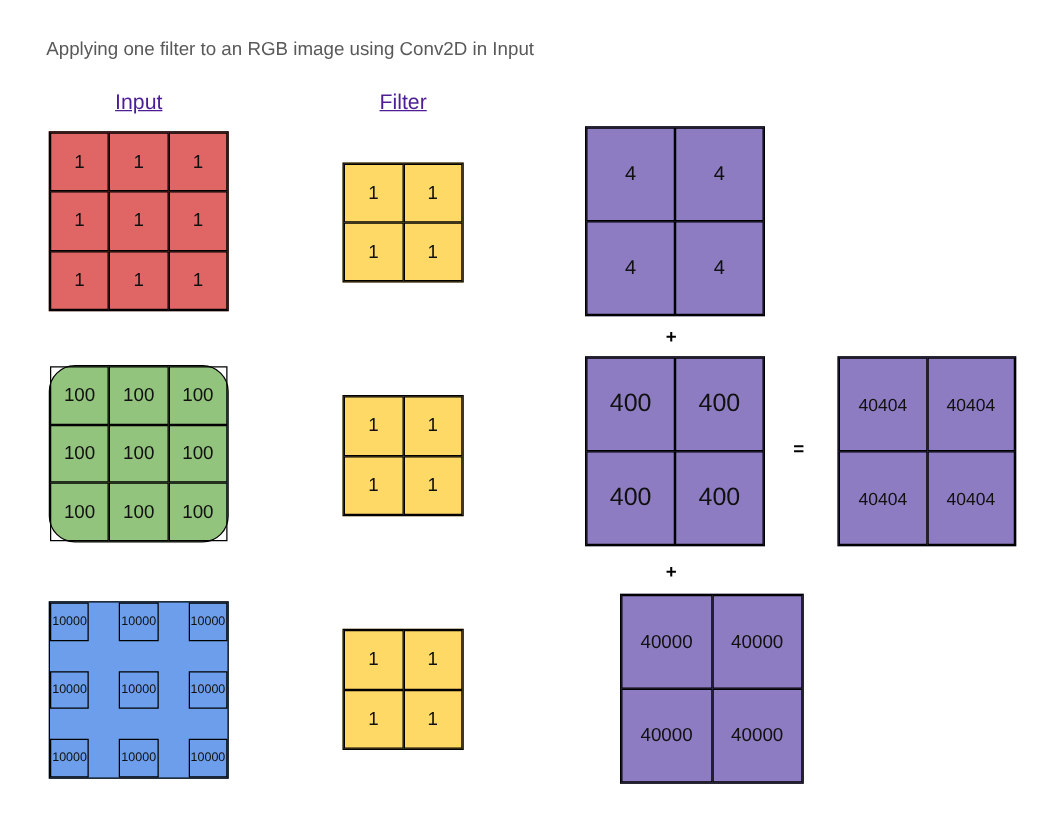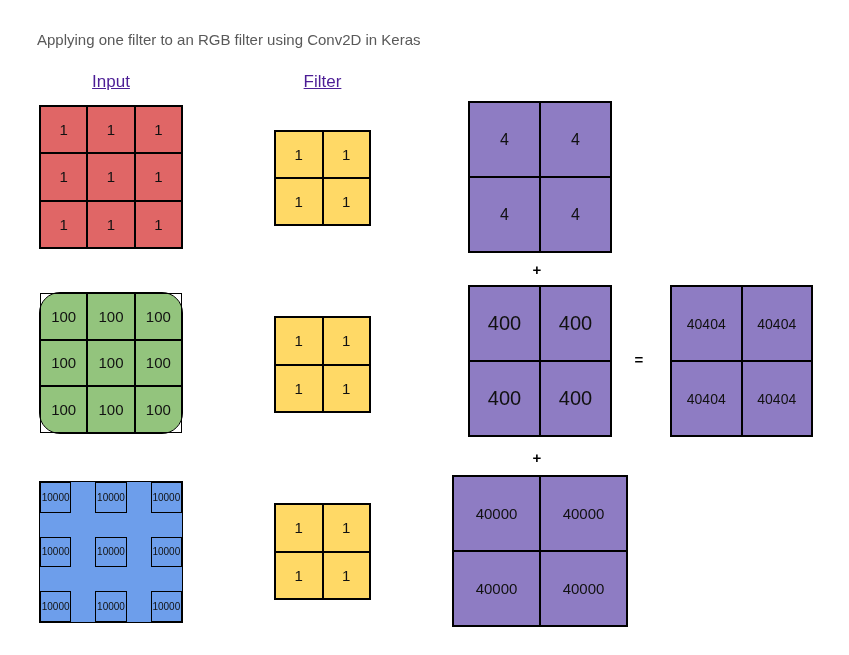--- a/index.html
+++ b/index.html
@@ -58,21 +58,21 @@
     color: #000000;
     text-align: center;
     width: 20px;
   }
 </style>
 </head>
 <body>
 
 <div class="canvas">
 
-  <div class="title">Applying one filter to an RGB filter using Conv2D in Keras</div>
+  <div class="title">Applying one filter to an RGB image using Conv2D in Input</div>
 
   <div class="col-header" style="left:39px; width:144px;">Input</div>
   <div class="col-header" style="left:274px; width:97px;">Filter</div>
 
   <div class="matrix red" style="left: 39px; top: 105px; width: 144px; height: 144px; font-size: 15px; --cols: 3;">
       <div class="cell">1</div>
       <div class="cell">1</div>
       <div class="cell">1</div>
       <div class="cell">1</div>
       <div class="cell">1</div>
@@ -128,21 +128,21 @@
       <div class="cell">4</div>
       <div class="cell">4</div>
       <div class="cell">4</div>
     </div>
   <div class="matrix purple" style="left: 468px; top: 285px; width: 144px; height: 152px; font-size: 20px; --cols: 2;">
       <div class="cell">400</div>
       <div class="cell">400</div>
       <div class="cell">400</div>
       <div class="cell">400</div>
     </div>
-  <div class="matrix purple" style="left: 452px; top: 475px; width: 176px; height: 152px; font-size: 15px; --cols: 2;">
+  <div class="matrix purple" style="left: 496px; top: 475px; width: 147px; height: 152px; font-size: 15px; --cols: 2;">
       <div class="cell">40000</div>
       <div class="cell">40000</div>
       <div class="cell">40000</div>
       <div class="cell">40000</div>
     </div>
 
   <div class="operator" style="left:527px; top:261px;">+</div>
   <div class="operator" style="left:527px; top:449px;">+</div>
   <div class="operator" style="left:629px; top:351px;">=</div>
 

